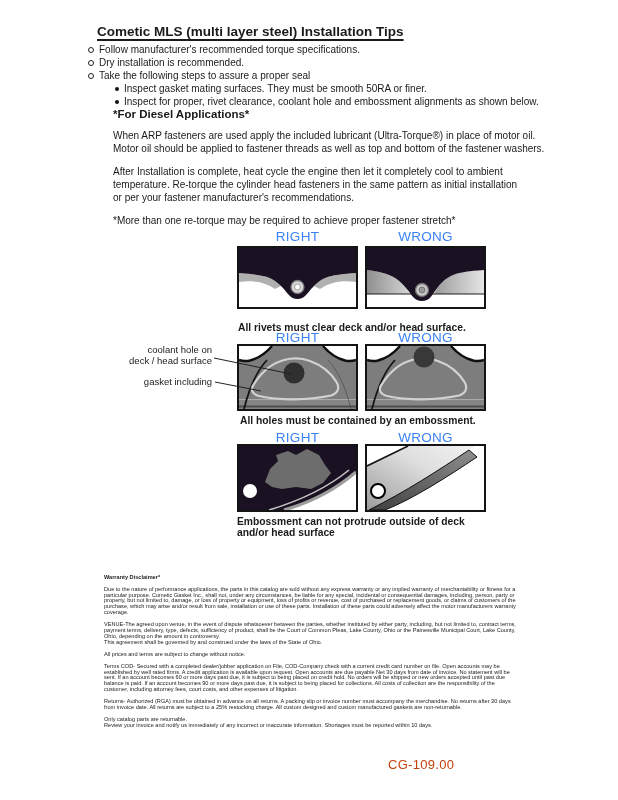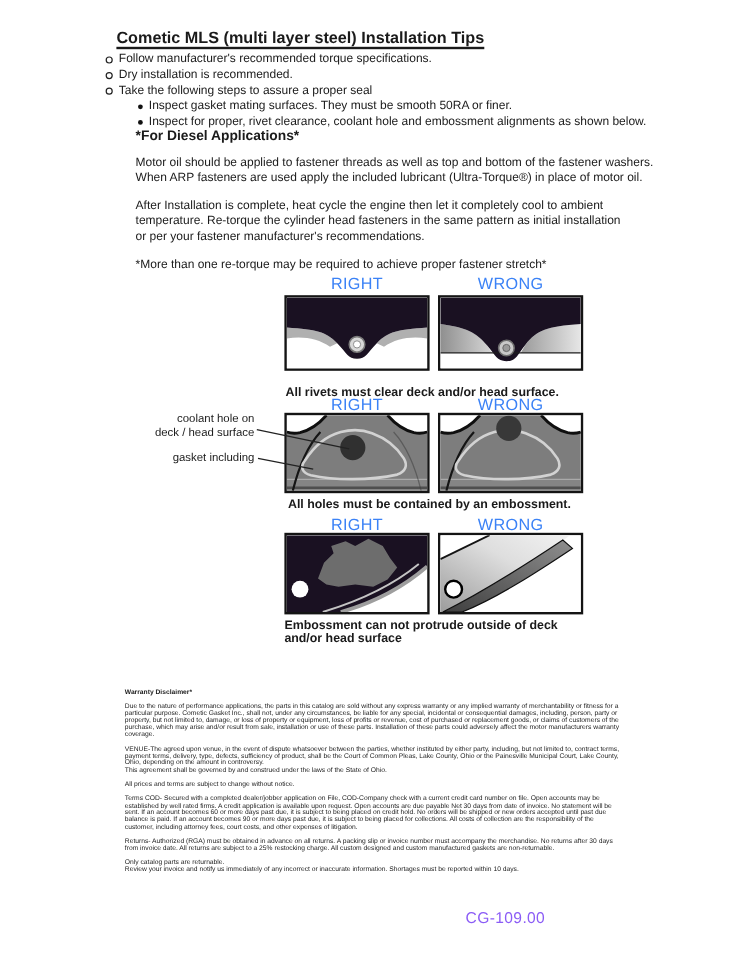--- a/index.html
+++ b/index.html
@@ -24,21 +24,21 @@
             white-space:nowrap;}
   .panel{width:121px;box-sizing:border-box;border:2px solid #141414;background:#fff;}
   .panel svg{display:block;}
   .caption{font-size:10.3px;font-weight:bold;white-space:nowrap;line-height:11px;}
   .sm-label{font-size:9.5px;line-height:10.5px;text-align:right;width:110px;white-space:nowrap;}
   .legal{left:104px;top:574px;width:824px;font-size:11.2px;line-height:11.8px;
          transform:scale(0.5);transform-origin:0 0;color:#1c1c1c;}
   .legal .lh{font-weight:bold;margin-bottom:12px;}
   .legal p{margin:0 0 12px 0;}
   .legal p.tight{margin-bottom:0;}
-  .footer{left:388px;top:757px;font-size:13px;letter-spacing:.3px;color:#8b5cf6;white-space:nowrap;}
+  .footer{left:388px;top:757px;font-size:13px;letter-spacing:.3px;color:#c2410c;white-space:nowrap;}
   .leader{pointer-events:none;z-index:5;left:0;top:0;}
 </style>
 </head>
 <body>
 
 <div class="page">
 
   <div class="abs title">Cometic MLS (multi layer steel) Installation Tips</div>
 
   <div class="abs bullets">
@@ -60,22 +60,22 @@
     </div>
     <div class="b-row sub">
       <span class="f-bullet"></span>
       <span>Inspect for proper, rivet clearance, coolant hole and embossment alignments as shown below.</span>
     </div>
   </div>
 
   <div class="abs diesel">
     <div class="hd">*For Diesel Applications*</div>
     <div class="para">
+      <div class="ln">When ARP fasteners are used apply the included lubricant (Ultra-Torque®) in place of motor oil.</div>
       <div class="ln">Motor oil should be applied to fastener threads as well as top and bottom of the fastener washers.</div>
-      <div class="ln">When ARP fasteners are used apply the included lubricant (Ultra-Torque®) in place of motor oil.</div>
     </div>
     <div class="para">
       <div class="ln">After Installation is complete, heat cycle the engine then let it completely cool to ambient</div>
       <div class="ln">temperature. Re-torque the cylinder head fasteners in the same pattern as initial installation</div>
       <div class="ln">or per your fastener manufacturer's recommendations.</div>
     </div>
     <div class="ln">*More than one re-torque may be required to achieve proper fastener stretch*</div>
   </div>
 
   <div class="abs dg-label" style="left:237px;top:229px;">RIGHT</div>

